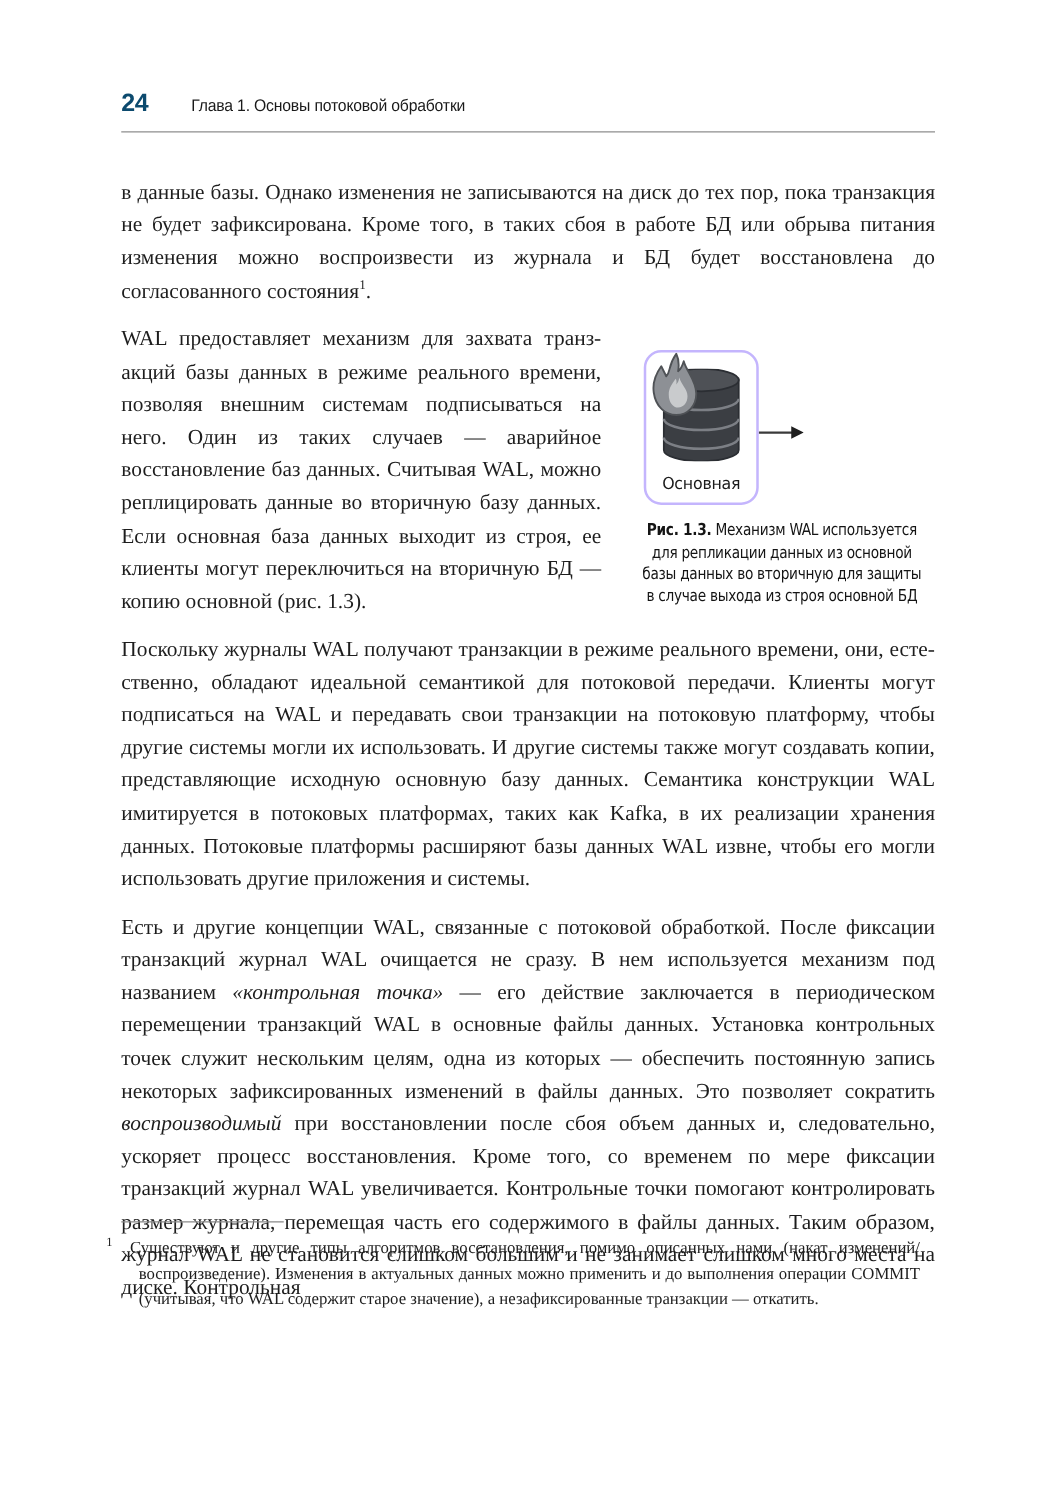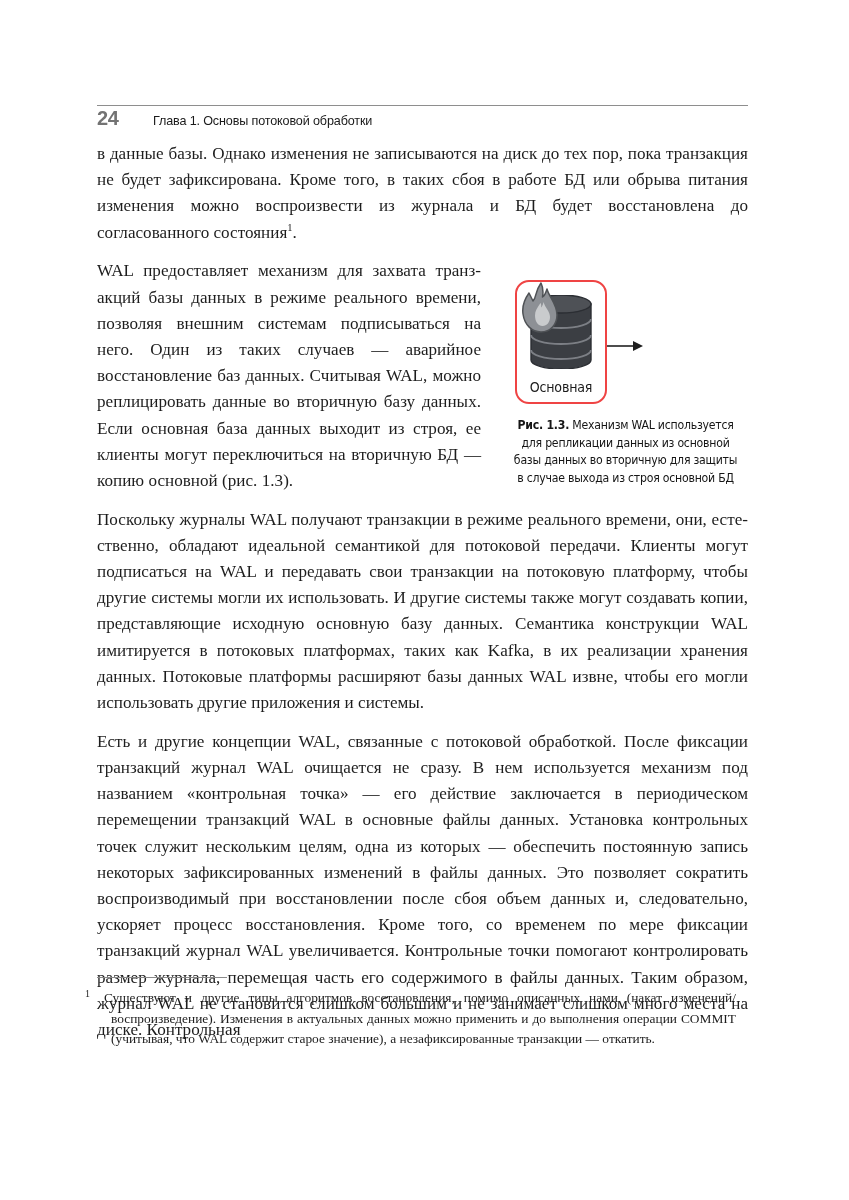--- a/index.html
+++ b/index.html
@@ -32,24 +32,23 @@
     width: 651px;
     height: 30px;
     display: flex;
     align-items: baseline;
     font-family: "Liberation Sans", "DejaVu Sans", sans-serif;
   }
   .runhead .folio {
     font-size: 20px;
     font-weight: bold;
     letter-spacing: -0.4px;
-    color: #737373;
+    color: #0c4a6e;
     width: 56px;
     flex: none;
-    margin-top: 35px;
   }
   .runhead .chaptitle {
     font-size: 13.4px;
     font-weight: normal;
     color: #1a1a1a;
     letter-spacing: -0.15px;
     transform: scaleX(0.94);
     transform-origin: left center;
     white-space: nowrap;
   }
@@ -73,21 +72,21 @@
   p.para {
     margin: 0 0 12.5px 0;
     font-size: 17.1px;
     line-height: 26.2px;
     text-align: justify;
     text-justify: inter-word;
     hyphens: manual;
     letter-spacing: 0.02px;
   }
   p.para:last-child { margin-bottom: 0; }
-  .it { }
+  .it { font-style: italic; }
   sup.fn {
     font-size: 10.5px;
     vertical-align: super;
     line-height: 0;
   }
 
   
   .figure {
     float: right;
     width: 245px;
@@ -99,21 +98,21 @@
     position: relative;
     width: 245px;
     height: 140px;
   }
 
   .dbbox {
     position: absolute;
     top: 14px;
     width: 92px;
     height: 124px;
-    border: 2px solid #ef4444;
+    border: 2px solid #c4b5fd;
     border-radius: 14px;
     background: #ffffff;
     box-sizing: border-box;
   }
   .dbbox.primary { left: 12px; }
   .dbbox.secondary { left: 138px; }
 
   .db-label {
     position: absolute;
     left: 0;

